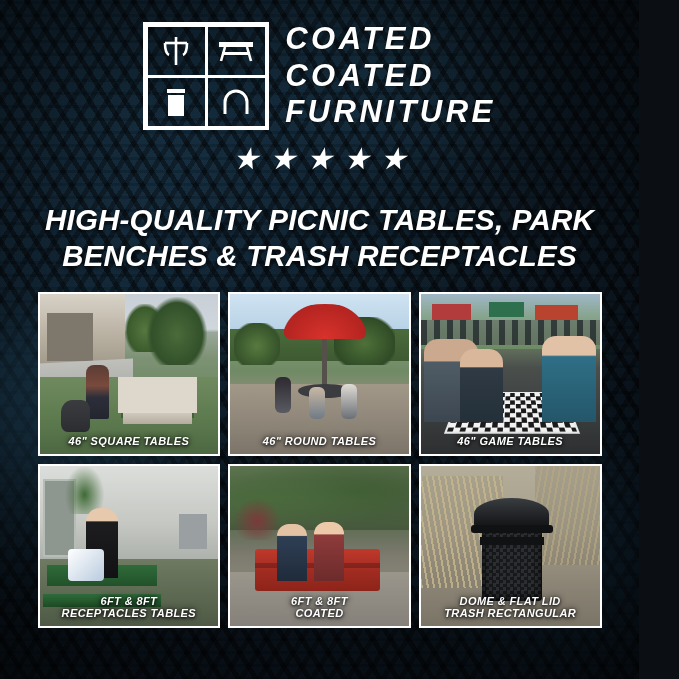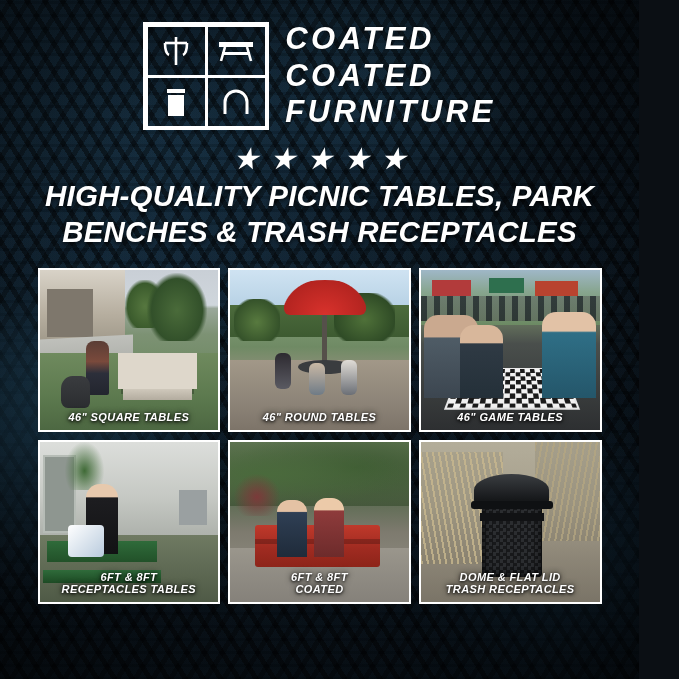--- a/index.html
+++ b/index.html
@@ -125,21 +125,21 @@
     margin-top: 14px;
     display: flex;
     gap: 10px;
     color: #ffffff;
     font-size: 30px;
     line-height: 1;
   }
 
   
   .headline {
-    margin-top: 4px;
+    margin-top: 28px;
     width: 600px;
     text-align: center;
     color: #ffffff;
     font-weight: bold;
     font-size: 29.5px;
     line-height: 1.22;
     letter-spacing: 0.2px;
     text-shadow: 0 2px 4px rgba(0,0,0,0.7);
   }
 
@@ -473,19 +473,19 @@
         <div class="tile-photo p6">
           <div class="grass"></div>
             <div class="grass2"></div>
           <div class="can-body"></div>
             <div class="can-band"></div>
           <div class="dome"></div>
             <div class="dome-lip"></div>
         </div>
         <div class="tile-caption">
           <div>DOME &amp; FLAT LID</div>
-          <div>TRASH RECEPTACLES</div>
+          <div>TRASH RECTANGULAR</div>
         </div>
       </div>
 
     </div>
   </div>
 </div>
 
 </body></html>

